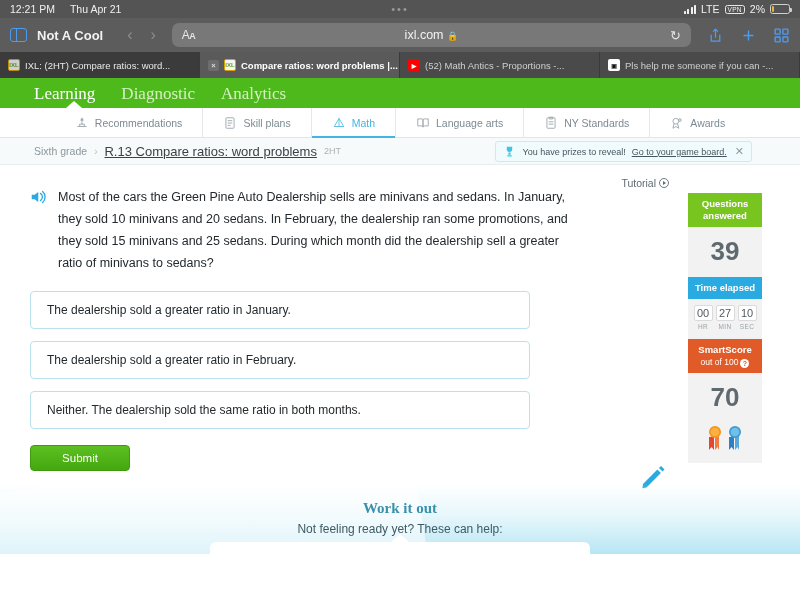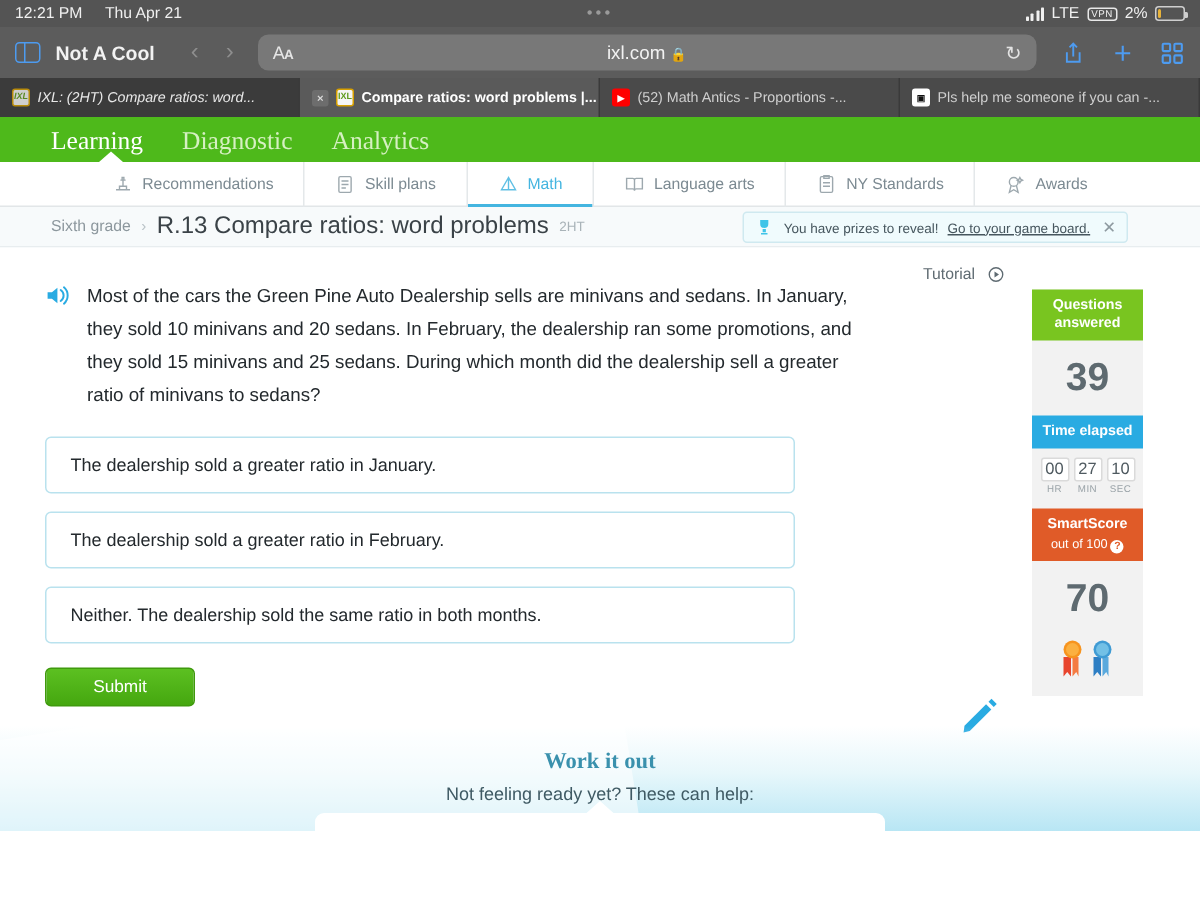--- a/index.html
+++ b/index.html
@@ -52,21 +52,21 @@
   .lock { font-size: 9px; }
   .reload { margin-left: auto; color: #e3e3e3; font-size: 13px; }
   .tb-icons { display: flex; gap: 16px; align-items: center; color: #4d9bf0; }
   .ic { width: 17px; height: 17px; }
 
   
   .tabstrip { height: 26px; background: #4a4a4a; display: flex; }
   .tab { flex: 1; display: flex; align-items: center; gap: 5px; padding: 0 8px;
          font-size: 9.5px; color: #cfcfcf; border-right: 1px solid #3a3a3a;
          overflow: hidden; white-space: nowrap; }
-  .tab.active { background: #3b3b3b; color: #e8e8e8; font-style: italic; }
+  .tab.active { background: #3b3b3b; color: #e8e8e8; }
   .tab.current { background: #5a5a5a; color: #ffffff; font-weight: bold; }
   .tab-close { width: 11px; height: 11px; border-radius: 2px; background: #6d6d6d;
                color: #ddd; font-size: 7.5px; display: flex; align-items: center;
                justify-content: center; flex: none; }
   .favicon { width: 12px; height: 12px; flex: none; border-radius: 2px;
              display: flex; align-items: center; justify-content: center;
              font-size: 6px; font-weight: bold; }
   .fav-ixl { background: #f5f5f5; border: 1px solid #d8a000; color: #5f9c1e; }
   .fav-ixl.dim { opacity: .8; }
   .fav-yt { background: #ff0000; color: #fff; border-radius: 2px; }
@@ -93,21 +93,21 @@
   .subitem.active { color: #44b5e0; }
   .subitem.active::after { content:""; position:absolute; left:0; right:0; bottom:-1px;
                            height: 3px; background:#44b5e0; }
   .sub-ico { width: 14px; height: 14px; flex: none; opacity: .85; }
 
   
   .crumbrow { height: 27px; background: #f7fafb; display: flex; align-items: center;
               padding: 0 34px; position: relative; border-bottom: 1px solid #e8edef; }
   .crumb { font-size: 10.5px; color: #8c979d; }
   .crumb-sep { color: #b9c2c7; margin: 0 7px; font-size: 10px; }
-  .crumb-main { font-size: 16px; color: #3a4247; }
+  .crumb-main { font-size: 13px; color: #3a4247; text-decoration: underline; }
   .crumb-code { font-size: 9px; color: #a9b3b8; margin-left: 7px; }
   .prize-toast { position: absolute; right: 48px; top: 3px; height: 21px;
                  background: #f0fbfd; border: 1px solid #cfe9f0; border-radius: 3px;
                  display: flex; align-items: center; gap: 6px; padding: 0 7px; font-size: 9px;
                  color: #46565e; }
   .toast-link { text-decoration: underline; color: #46565e; }
   .toast-x { color: #8e9aa0; font-size: 11px; margin-left: 2px; }
 
   
   .page { display: flex; height: 389px; position: relative; background: #fff; }
@@ -126,21 +126,21 @@
             background: linear-gradient(#5cc021, #45a70f); color: #fff; font-size: 11.5px;
             display: flex; align-items: center; justify-content: center;
             border: 1px solid #3f9a0d; }
 
   .pencil { position: absolute; right: 20px; bottom: 62px; }
 
   
   .scorepanel { width: 74px; margin-right: 38px; margin-top: 28px;
                 background: #f2f2f2; align-self: flex-start; text-align: center; }
   .tutorial { position: absolute; right: 130px; top: 12px; font-size: 10.5px;
-              color: #5f6b72; display: flex; align-items: center; gap: 8px; }
+              color: #5f6b72; display: flex; align-items: center; gap: 2px; }
   .panel-hdr { color: #fff; font-size: 9.5px; font-weight: bold; line-height: 1.25;
                padding: 5px 2px; }
   .hdr-green { background: #79c520; }
   .hdr-blue { background: #29abe2; }
   .hdr-orange { background: #e05b28; }
   .hdr-orange .sub { font-weight: normal; font-size: 8.5px; display: block; margin-top: 1px; }
   .qmark { display: inline-block; width: 9px; height: 9px; border-radius: 50%;
            background: #fff; color: #e05b28; font-size: 7px; line-height: 9px;
            vertical-align: -1px; margin-left: 2px; font-weight: bold; }
   .bignum { font-size: 26px; color: #5e6a70; font-weight: bold; padding: 9px 0 10px; }

